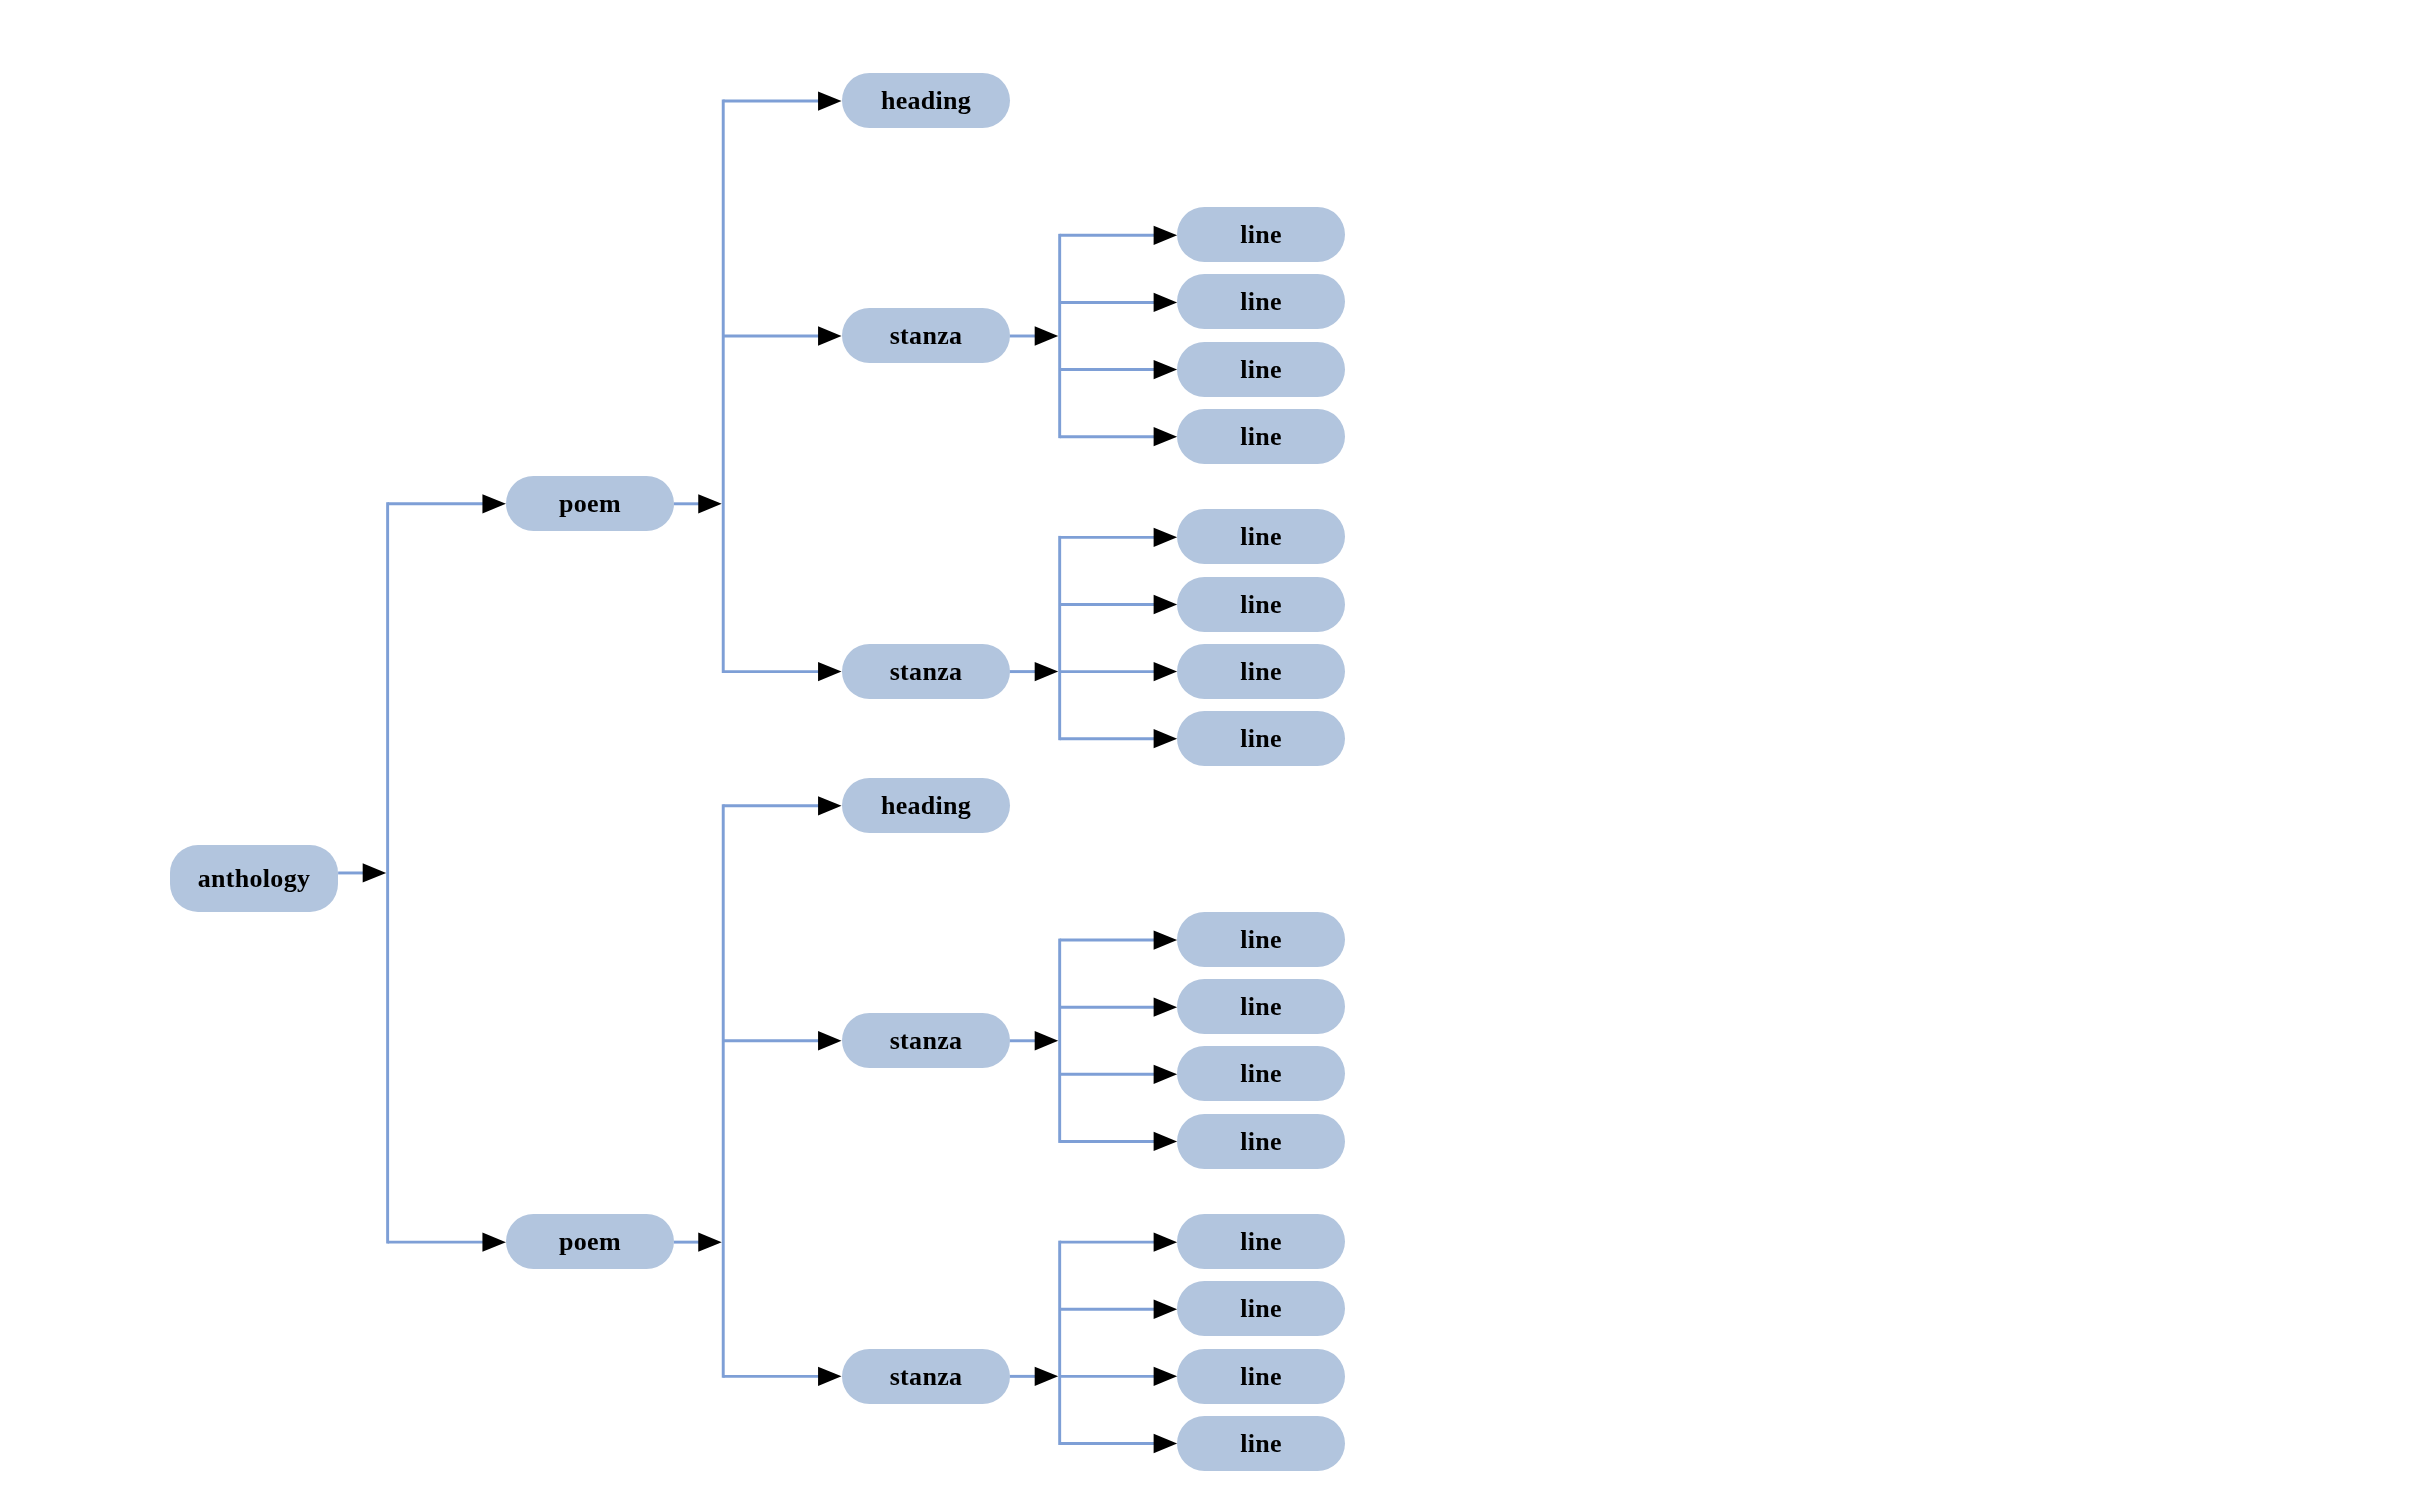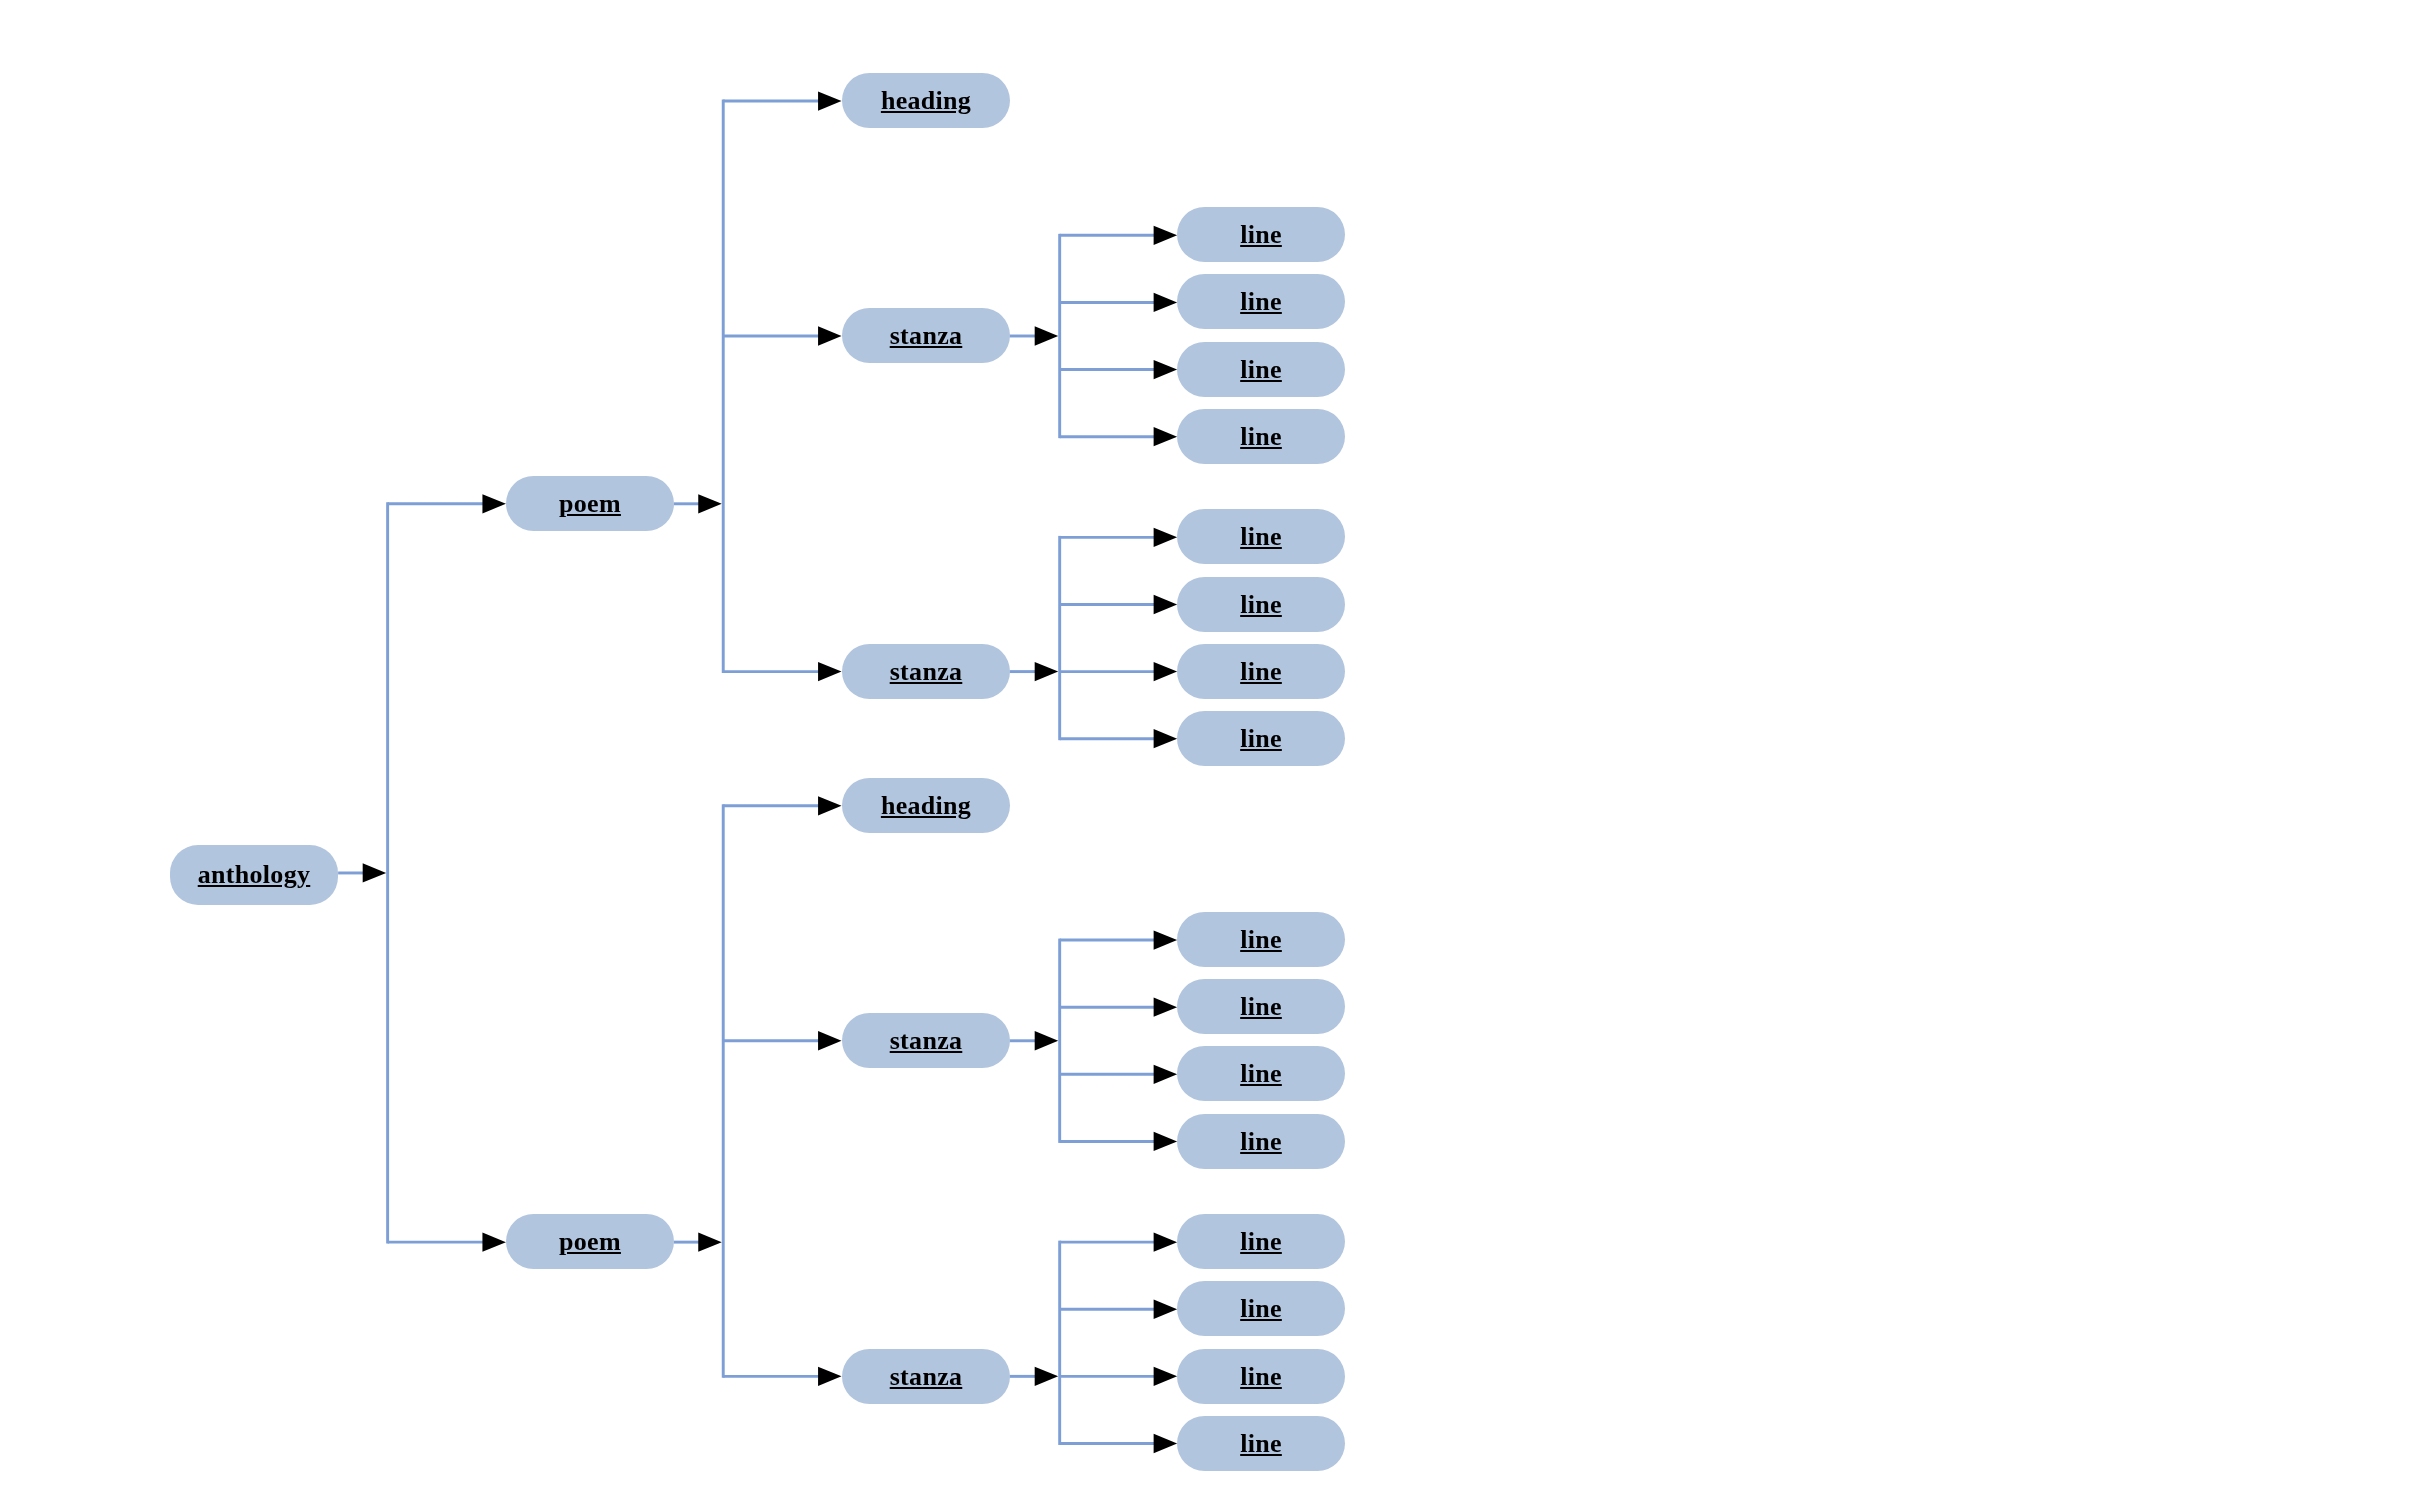--- a/index.html
+++ b/index.html
@@ -37,21 +37,20 @@
     align-items: center;
     justify-content: center;
     box-sizing: border-box;
     border-radius: 28px;
     font-weight: bold;
     font-size: 26px;
     line-height: 1;
     letter-spacing: 0.3px;
     white-space: nowrap;
     user-select: none;
-    text-decoration: underline;
   }
 </style>
 </head>
 <body>
 
 <div id="canvas">
   <svg id="edges-layer" xmlns="http://www.w3.org/2000/svg" width="2413" height="1511" viewBox="0 0 2876 1800">
       <g>
         <line x1="403" y1="1040" x2="436" y2="1040" stroke="#7e9fd6" stroke-width="3.5" stroke-linecap="butt"></line>
         <polygon points="460.25,1040 432.25,1028.5 432.25,1051.5" fill="#000000"></polygon>
@@ -130,21 +129,21 @@
         <polygon points="1403,1480 1375,1468.5 1375,1491.5" fill="#000000"></polygon>
         <line x1="1263" y1="1560" x2="1377" y2="1560" stroke="#7e9fd6" stroke-width="3.5" stroke-linecap="butt"></line>
         <polygon points="1403,1560 1375,1548.5 1375,1571.5" fill="#000000"></polygon>
         <line x1="1263" y1="1640" x2="1377" y2="1640" stroke="#7e9fd6" stroke-width="3.5" stroke-linecap="butt"></line>
         <polygon points="1403,1640 1375,1628.5 1375,1651.5" fill="#000000"></polygon>
         <line x1="1263" y1="1720" x2="1377" y2="1720" stroke="#7e9fd6" stroke-width="3.5" stroke-linecap="butt"></line>
         <polygon points="1403,1720 1375,1708.5 1375,1731.5" fill="#000000"></polygon>
       </g>
     </svg>
   <div id="nodes-layer">
-      <div class="node" style="left: 170px; top: 845px; width: 168px; height: 60px; background: rgb(178, 197, 222); color: rgb(0, 0, 0);">anthology</div>
+      <div class="node" style="left: 170px; top: 845px; width: 168px; height: 67px; background: rgb(178, 197, 222); color: rgb(0, 0, 0);">anthology</div>
       <div class="node" style="left: 506px; top: 476px; width: 168px; height: 55px; background: rgb(178, 197, 222); color: rgb(0, 0, 0);">poem</div>
       <div class="node" style="left: 506px; top: 1214px; width: 168px; height: 55px; background: rgb(178, 197, 222); color: rgb(0, 0, 0);">poem</div>
       <div class="node" style="left: 842px; top: 73px; width: 168px; height: 55px; background: rgb(178, 197, 222); color: rgb(0, 0, 0);">heading</div>
       <div class="node" style="left: 842px; top: 308px; width: 168px; height: 55px; background: rgb(178, 197, 222); color: rgb(0, 0, 0);">stanza</div>
       <div class="node" style="left: 842px; top: 644px; width: 168px; height: 55px; background: rgb(178, 197, 222); color: rgb(0, 0, 0);">stanza</div>
       <div class="node" style="left: 842px; top: 778px; width: 168px; height: 55px; background: rgb(178, 197, 222); color: rgb(0, 0, 0);">heading</div>
       <div class="node" style="left: 842px; top: 1013px; width: 168px; height: 55px; background: rgb(178, 197, 222); color: rgb(0, 0, 0);">stanza</div>
       <div class="node" style="left: 842px; top: 1349px; width: 168px; height: 55px; background: rgb(178, 197, 222); color: rgb(0, 0, 0);">stanza</div>
       <div class="node" style="left: 1177px; top: 207px; width: 168px; height: 55px; background: rgb(178, 197, 222); color: rgb(0, 0, 0);">line</div>
       <div class="node" style="left: 1177px; top: 274px; width: 168px; height: 55px; background: rgb(178, 197, 222); color: rgb(0, 0, 0);">line</div>

